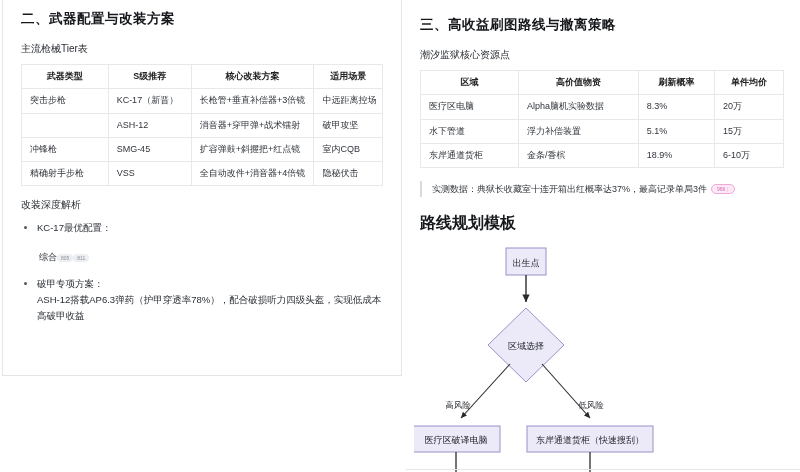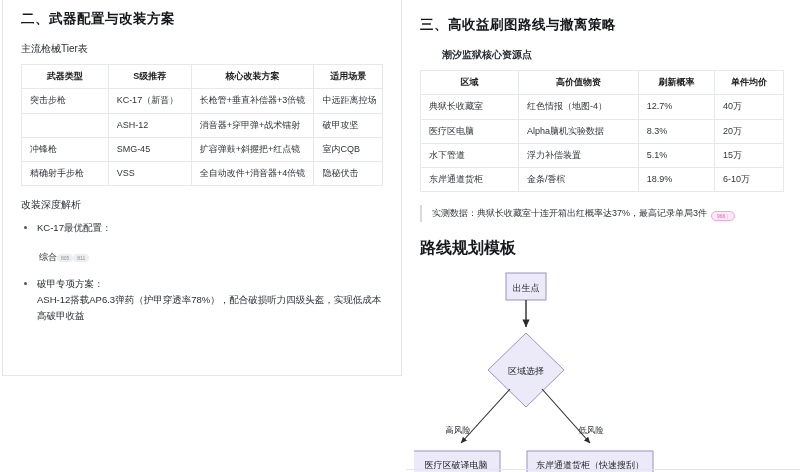--- a/index.html
+++ b/index.html
@@ -37,21 +37,21 @@
     letter-spacing: .5px;
     margin: 2px 0 14px 0;
     color: #16181c;
   }
   .sub-title {
     font-size: 10px;
     font-weight: normal;
     color: #2a2e35;
     margin: 0 0 8px 0;
   }
-  .sub-title.bold { font-weight: bold; margin-left: 22px; }
+  .sub-title.bold { font-weight: normal; }
 
   
   table.grid {
     border-collapse: collapse;
     font-size: 9px;
     color: #30343b;
     width: 100%;
     table-layout: fixed;
   }
   table.grid th, table.grid td {
@@ -130,21 +130,21 @@
   .res-table col.r3 { width: 21%; }
   .res-table col.r4 { width: 19%; }
   .res-table th, .res-table td { padding: 6px 7px; }
 
   .quote {
     margin: 13px 0 0 0;
     border-left: 2.5px solid #d8dade;
     padding: 1px 0 1px 10px;
     font-size: 9px;
     color: #30343b;
-    display: flex; align-items: flex-end; gap: 4px;
+    display: flex; align-items: center; gap: 4px;
     line-height: 1.6;
   }
   .badge-pink {
     display: inline-block;
     border: 1px solid #f0a8d8;
     background: #fde9f6;
     color: #d36ab4;
     border-radius: 7px;
     font-size: 5px;
     padding: 1px 5px;
@@ -267,26 +267,20 @@
         </colgroup>
       <thead>
         <tr>
           <th>区域</th>
           <th>高价值物资</th>
           <th>刷新概率</th>
           <th>单件均价</th>
         </tr>
       </thead>
       <tbody>
-        <tr>
-          <td>典狱长收藏室</td>
-          <td>红色情报（地图-4）</td>
-          <td>12.7%</td>
-          <td>40万</td>
-        </tr>
         <tr>
           <td>医疗区电脑</td>
           <td>Alpha脑机实验数据</td>
           <td>8.3%</td>
           <td>20万</td>
         </tr>
         <tr>
           <td>水下管道</td>
           <td>浮力补偿装置</td>
           <td>5.1%</td>

